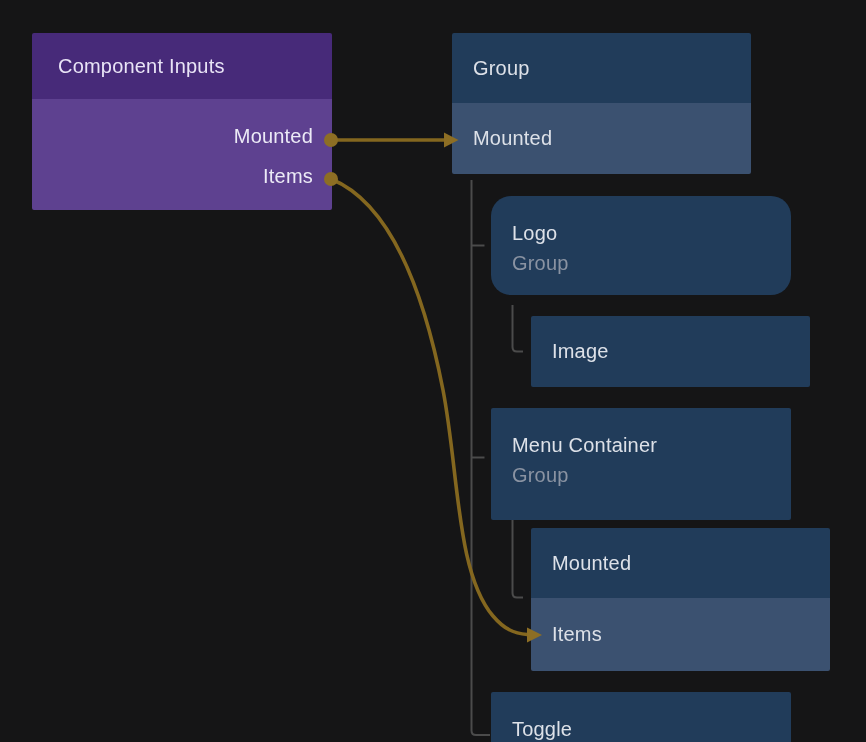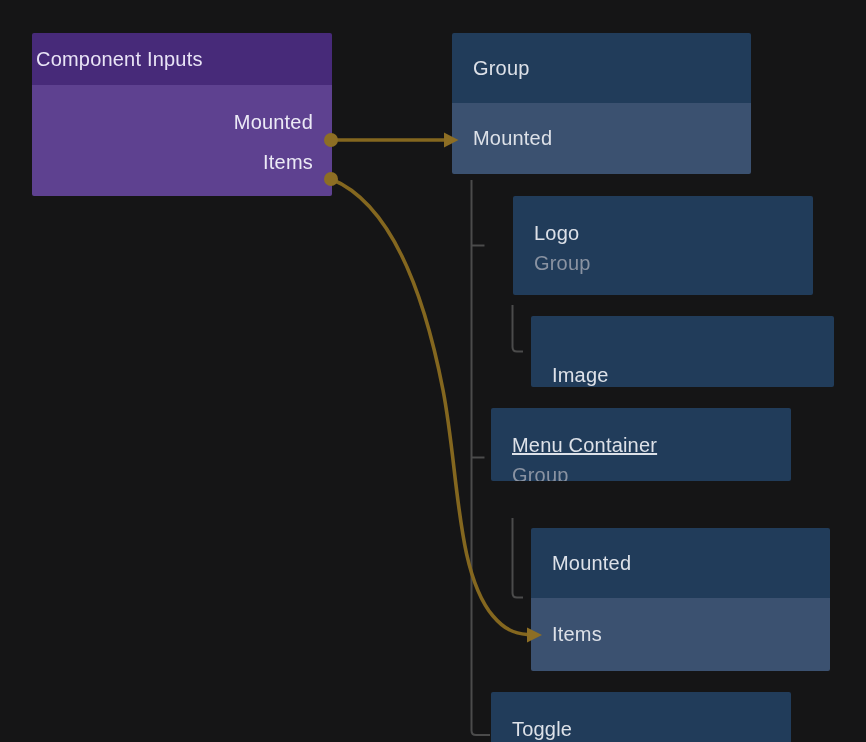--- a/index.html
+++ b/index.html
@@ -28,23 +28,23 @@
     border-radius: 2px;
     overflow: hidden;
     font-size: 20px;
     letter-spacing: 0.2px;
   }
   
   .purple-node { width: 300px; }
   .purple-header {
     background: #472a79;
     color: #e9e4f6;
-    height: 52px;
+    height: 66px;
     display: flex; align-items: center;
-    padding-left: 4px;
+    padding-left: 26px;
   }
   .purple-body {
     background: #5e4190;
     height: 111px;
     padding-top: 17px;
     box-sizing: border-box;
   }
   .output-row {
     height: 40px;
     display: flex; align-items: center; justify-content: flex-end;
@@ -72,25 +72,25 @@
     box-sizing: border-box;
     line-height: 30px;
   }
   .subtitle { color: #8a93a2; }
 
   
   #component-inputs { left: 32px; top: 33px; }
   #group-node      { left: 452px; top: 33px; width: 299px; }
   #group-node .blue-header { height: 70px; }
   #group-node .blue-row    { height: 71px; }
-  #logo-node       { left: 513px; top: 196px; width: 300px; height: 99px; }
-  #image-node      { left: 531px; top: 316px; width: 303px; height: 71px;
+  #logo-node       { left: 491px; top: 196px; width: 300px; height: 99px; border-radius: 20px; }
+  #image-node      { left: 531px; top: 316px; width: 279px; height: 71px;
                      background:#213c5a; color:#dde1e8;
-                     display:flex; align-items:flex-end; padding-left:21px; box-sizing:border-box; }
-  #menu-node       { left: 491px; top: 408px; width: 300px; height: 73px; text-decoration: underline; }
+                     display:flex; align-items:center; padding-left:21px; box-sizing:border-box; }
+  #menu-node       { left: 491px; top: 408px; width: 300px; height: 112px; }
   #repeater-node   { left: 531px; top: 528px; width: 299px; }
   #repeater-node .blue-header { height: 70px; }
   #repeater-node .blue-row    { height: 73px; }
   #toggle-node     { left: 491px; top: 692px; width: 300px; height: 99px; }
 </style>
 </head>
 <body>
 
 <div class="canvas">
 

